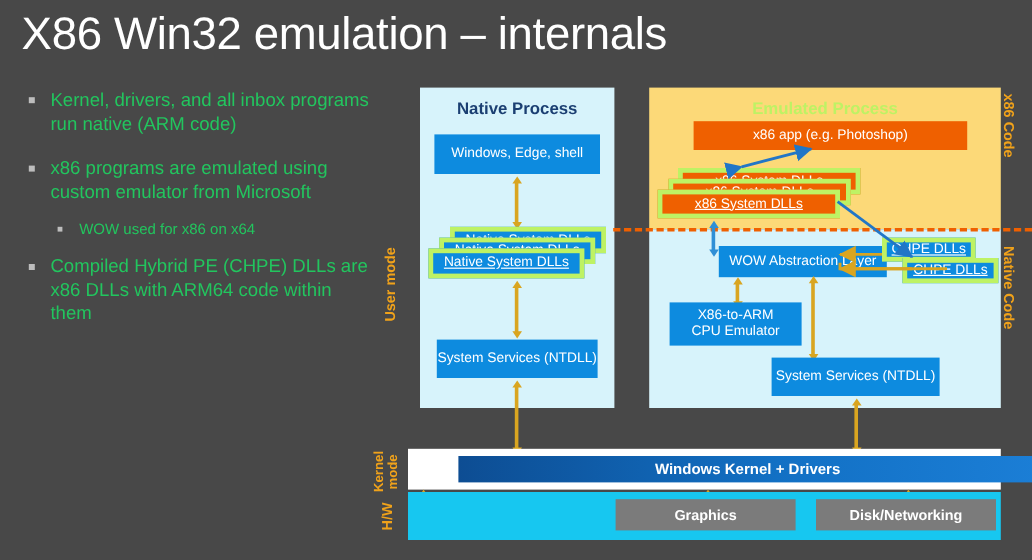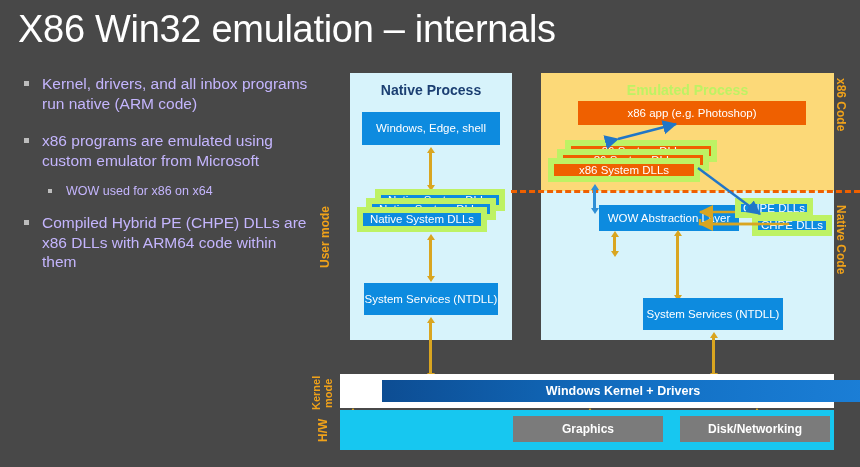--- a/index.html
+++ b/index.html
@@ -18,21 +18,21 @@
     font-size:38px;font-weight:400;color:#ffffff;
     letter-spacing:-0.3px;white-space:nowrap;
   }
 
   
   .bullets{position:absolute;left:14px;top:74px;width:300px;color:#e6e6e6;}
   .bullet{position:relative;display:block;padding-left:28px;margin-bottom:13px;}
   .bullet .sq{
     position:absolute;left:10px;top:7px;width:5px;height:5px;background:#bdbdbd;
   }
-  .bullet .txt{font-size:15.5px;line-height:19.5px;color:#c4b5fd;display:block;}
+  .bullet .txt{font-size:15.5px;line-height:19.5px;color:#22c55e;display:block;}
   .sub{padding-left:52px;margin-bottom:9px;}
   .sub .sq{left:34px;top:6px;width:4px;height:4px;background:#bdbdbd;}
   .sub .txt{font-size:12.5px;line-height:16px;}
 
   
   .lbl-vert{
     position:absolute;color:#f0a21a;font-weight:bold;
     font-size:12px;white-space:nowrap;
   }
   .rot-ccw{transform:rotate(-90deg);transform-origin:left top;}
@@ -50,21 +50,21 @@
     position:absolute;display:flex;align-items:center;justify-content:center;
     color:#ffffff;font-size:11.5px;text-align:center;line-height:13px;
     box-sizing:border-box;
   }
   .blue{background:#0d8bdf;}
   .blue-dark{background:#14539e;background:linear-gradient(90deg,#0d4d93 0%,#1270c4 55%,#1b7ed6 100%);font-weight:bold;font-size:12.5px;margin-left:36px;}
   .orange-box{background:#ef6000;}
   .grey-box{background:#7b7b7b;font-weight:bold;font-size:12px;}
   .cyan-strip{background:#17c7f0;}
   .white-strip{background:#ffffff;}
-  .stacked{border:6px solid #bef264;}
+  .stacked{border:4px solid #bef264;text-decoration:underline;}
 
   
   .arrow-v{position:absolute;background:#d9a520;width:3px;}
   .arrow-v:before,.arrow-v:after{
     content:"";position:absolute;left:50%;transform:translateX(-50%);
     width:0;height:0;border-left:4.5px solid transparent;border-right:4.5px solid transparent;
   }
   .arrow-v:before{top:-5px;border-bottom:6px solid #d9a520;}
   .arrow-v:after{bottom:-5px;border-top:6px solid #d9a520;}
 
@@ -143,20 +143,24 @@
   <div class="box orange-box stacked" style="left:548px;top:158px;width:152px;height:24px;">x86 System DLLs</div>
 
   <div class="dashline" style="left:511px;top:190px;width:349px;"></div>
 
   <div class="arrow-v bluearr" style="left:593px;top:189px;height:20px;"></div>
 
   <div class="box blue" style="left:551px;top:205px;width:140px;height:26px;margin-left:48px;">WOW Abstraction Layer</div>
 
   <div class="arrow-v" style="left:613px;top:236px;height:16px;"></div>
 
+  <div class="box blue" style="left:558px;top:252px;width:110px;height:36px;flex-direction:column;">
+    <span>X86-to-ARM</span>
+    <span>CPU Emulator</span>
+  </div>
 
   <div class="arrow-v" style="left:676px;top:235px;height:61px;"></div>
 
   <div class="box blue" style="left:643px;top:298px;width:140px;height:32px;">System Services (NTDLL)</div>
 
   <div class="arrow-v" style="left:712px;top:337px;height:37px;"></div>
 
   <div class="box blue stacked" style="left:735px;top:198px;width:78px;height:20px;">CHPE DLLs</div>
   <div class="box blue stacked" style="left:752px;top:215px;width:80px;height:21px;">CHPE DLLs</div>
 

